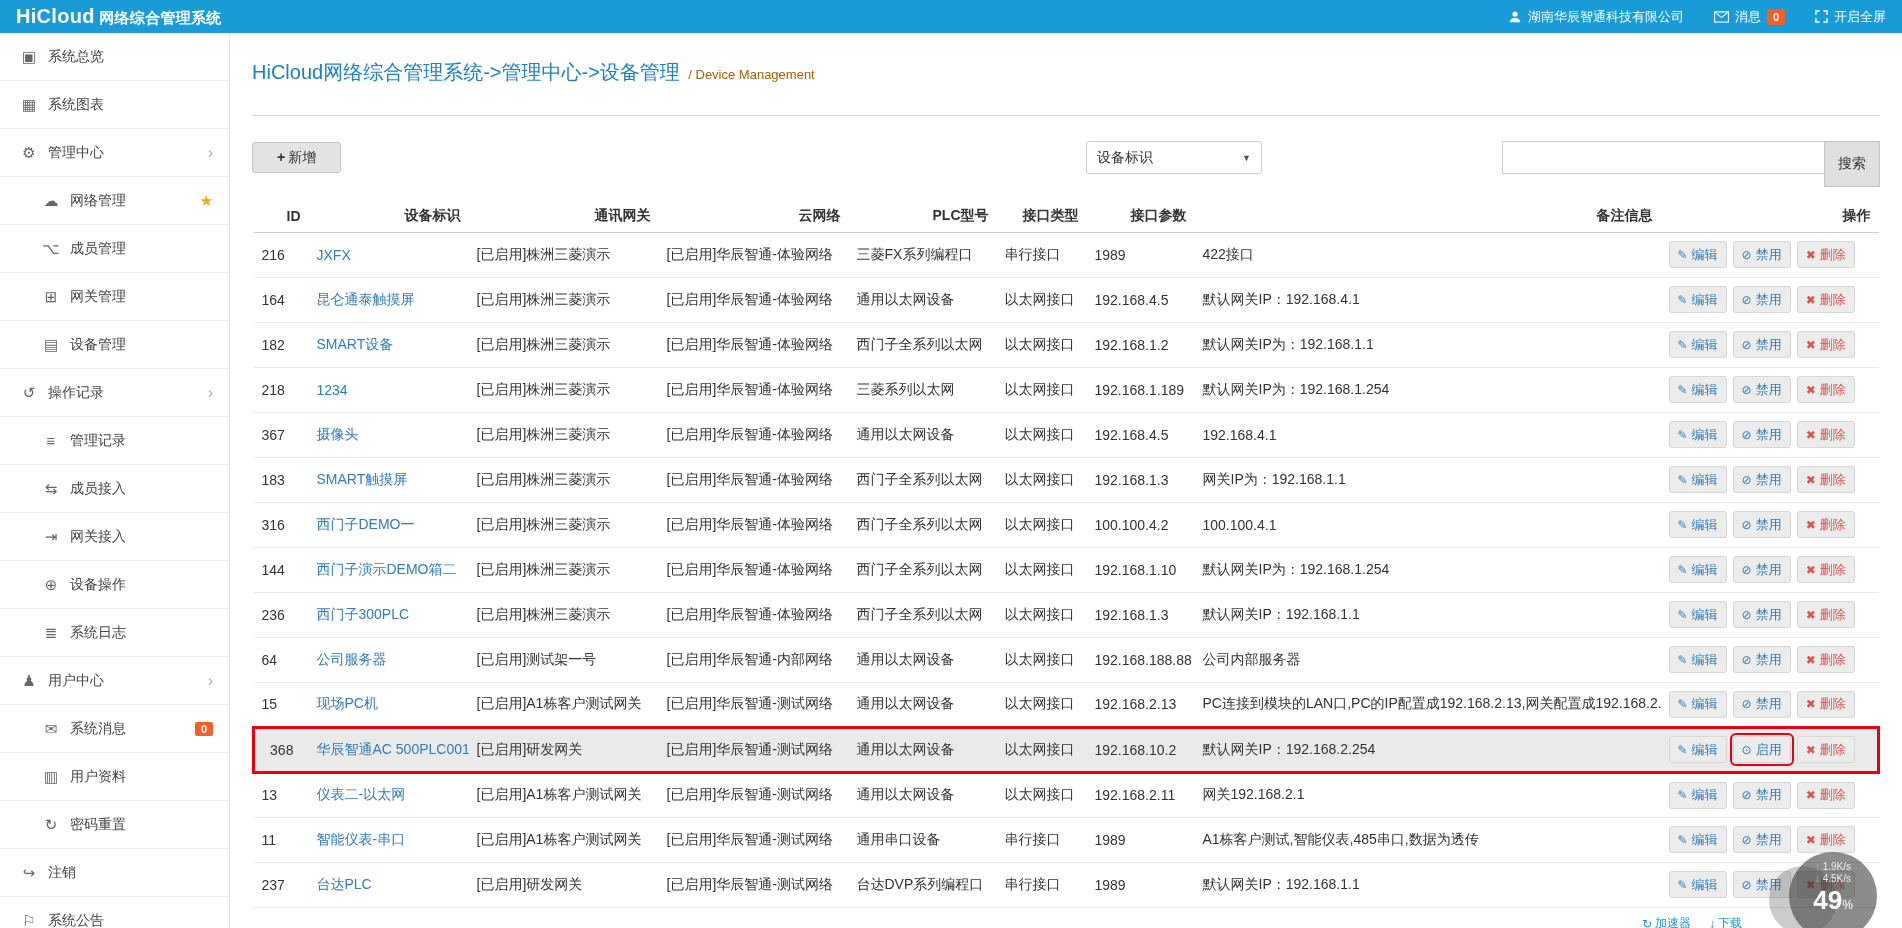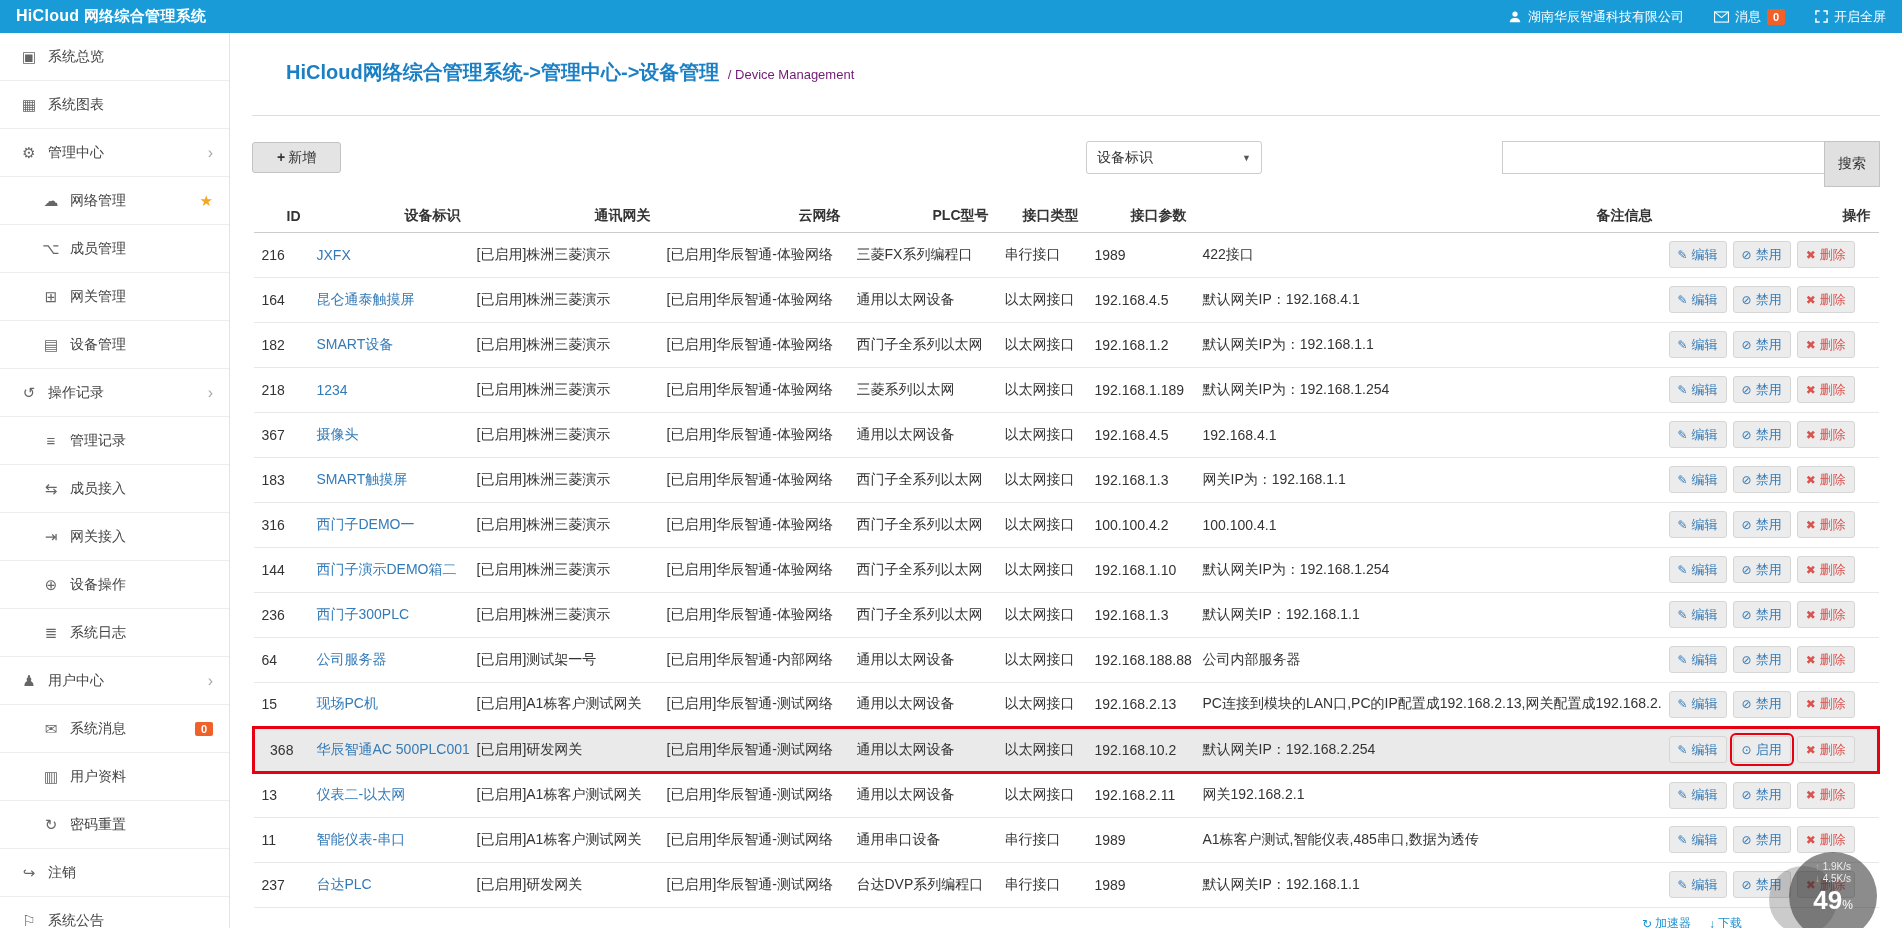--- a/index.html
+++ b/index.html
@@ -5,21 +5,21 @@
   * { margin:0; padding:0; box-sizing:border-box; }
   html,body { width:1902px; height:928px; overflow:hidden; background:#fff;
     font-family:"Liberation Sans","DejaVu Sans",sans-serif; }
   body { position:relative; }
 
   
   .topbar { position:absolute; top:0; left:0; width:1902px; height:33px;
     background:var(--header,#199bd8); color:#fff; display:flex; align-items:center;
     padding:0 16px; z-index:10; }
   .brand { font-size:15px; font-weight:bold; letter-spacing:.3px; cursor:pointer; }
-  .brand .bold { font-size:16px; }
+  .brand .bold { font-size:20px; }
   .topbar-right { margin-left:auto; display:flex; gap:30px; font-size:13px; }
   .tb-item { display:flex; align-items:center; gap:6px; cursor:pointer; }
   .tb-badge { background:var(--badge,#f0612a); border-radius:2px; padding:1px 6px;
     font-size:11px; line-height:14px; font-weight:bold; }
 
   
   .sidebar { position:absolute; top:33px; left:0; width:230px; bottom:0; background:#fff;
     border-right:1px solid #e3e3e3; overflow:hidden; }
   .side-item { height:48px; display:flex; align-items:center; padding:0 16px 0 18px;
     border-bottom:1px solid #ededed; font-size:14px; color:#444; cursor:pointer;
@@ -27,22 +27,22 @@
   .side-item.sub { padding-left:40px; }
   .side-item .ic { width:22px; margin-right:8px; color:#666; font-size:15px; text-align:center; }
   .side-item .chev { margin-left:auto; color:#aaa; font-size:16px; }
   .side-item .star { margin-left:auto; color:var(--star,#f5a623); font-size:15px; }
   .side-item .sbadge { margin-left:auto; background:var(--badge,#f0612a); color:#fff;
     font-size:11px; font-weight:bold; padding:1px 6px; border-radius:2px; }
 
   
   .main { position:absolute; left:230px; top:33px; right:0; bottom:0; padding:0 22px; overflow:hidden; }
   .page-head { margin-top:26px; height:28px; }
-  .page-title { color:var(--title,#1b7fc4); font-size:20px; font-weight:bold;margin-left:34px; }
-  .page-sub { color:#701a75; font-size:13px; margin-left:4px; }
+  .page-title { color:var(--title,#1b7fc4); font-size:20px; font-weight:normal; }
+  .page-sub { color:#a16207; font-size:13px; margin-left:4px; }
   .divider { border-bottom:1px solid #ddd; margin-top:28px; }
 
   .toolbar { position:relative; height:34px; margin-top:25px; }
   .btn-new { position:absolute; left:0; top:1px; height:31px; padding:0 24px;
     background:#e4e4e4; border:1px solid #c3c3c3; border-radius:3px; font-size:14px;
     color:#333; cursor:pointer; font-family:inherit; }
   .btn-new .plus { font-weight:bold; margin-right:3px; }
   .dropdown { position:absolute; left:834px; top:0; width:176px; height:33px;
     border:1px solid #ccc; border-radius:3px; background:#fff; display:flex;
     align-items:center; padding:0 10px; font-size:14px; color:#333; cursor:pointer; }

